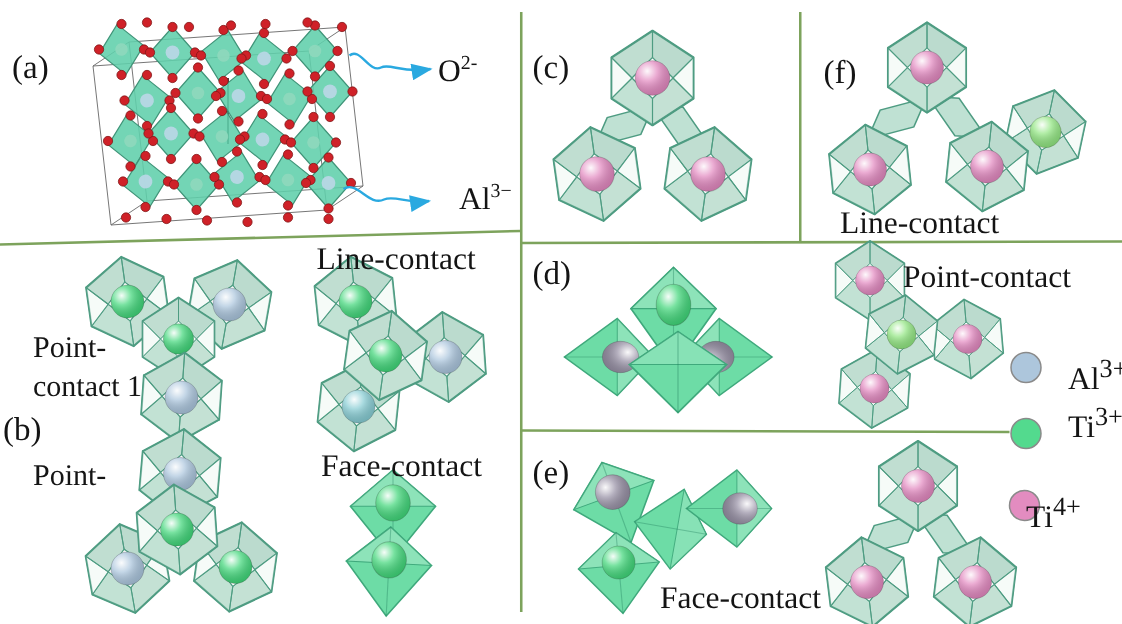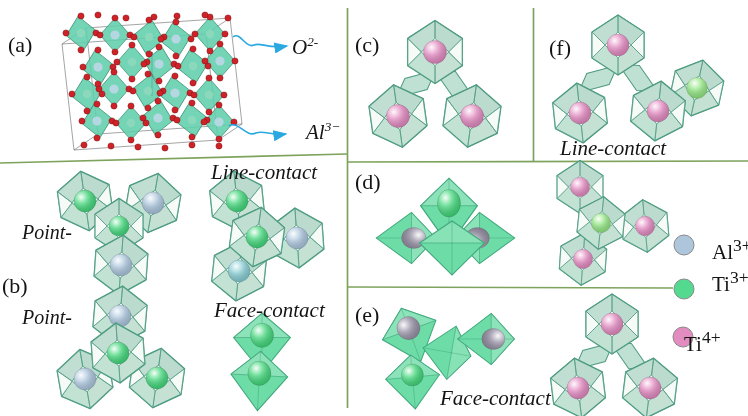--- a/index.html
+++ b/index.html
@@ -1,21 +1,21 @@
 <!DOCTYPE html>
 <html style="--c-divider: #7da35c; --c-octa_edge: #4e9c82; --c-octa_face: #eaf6f0; --c-solid_fill: #6ddca6; --c-solid_edge: #3fa97c; --c-sphere_green: #3ed678; --c-sphere_light_green: #8fe57f; --c-sphere_blue: #a9c4dc; --c-sphere_cyan: #84cbd2; --c-sphere_pink: #e287bf; --c-sphere_gray: #968fa4; --c-oxygen_red: #cf2128; --c-arrow_blue: #2aa9e0;"><head>
 <meta charset="utf-8">
 <style>
   html,body{margin:0;padding:0;background:#fff;}
   #figure{
     position:relative;width:748px;height:416px;background:#ffffff;overflow:hidden;
     font-family:"Liberation Serif","DejaVu Serif",serif;color:#141414;
   }
   #fig-svg{position:absolute;left:0;top:0;}
-  .lbl{position:absolute;white-space:nowrap;line-height:26px;font-size:21px;font-style:italic;}
+  .lbl{position:absolute;white-space:nowrap;line-height:26px;font-size:21px;}
   .panel-letter{position:absolute;font-size:22px;line-height:24px;}
   .lbl sup{font-size:63%;line-height:0;}
   .legend-label{position:absolute;font-size:21px;line-height:24px;}
 </style>
 </head>
 <body>
 
 <div id="figure">
 
   <svg id="fig-svg" width="748" height="416" viewBox="0 0 748 416">
@@ -351,28 +351,30 @@
 
   <div class="lbl" style="left:292px;top:34px">
     <span>O</span><sup>2-</sup>
   </div>
   <div class="lbl" style="left:306px;top:119px">
     <span>Al</span><sup>3−</sup>
   </div>
 
   <div class="lbl" style="left:22px;top:219px;font-size:20px">
     <div>Point-</div>
+    <div>contact 1</div>
   </div>
   <div class="lbl" style="left:211px;top:159px">Line-contact</div>
   <div class="lbl" style="left:22px;top:304px;font-size:20px">
     <div>Point-</div>
   </div>
   <div class="lbl" style="left:214px;top:297px">Face-contact</div>
 
   <div class="lbl" style="left:560px;top:135px">Line-contact</div>
+  <div class="lbl" style="left:602px;top:171px">Point-contact</div>
   <div class="lbl" style="left:440px;top:385px">Face-contact</div>
 
   <div class="legend-label" style="left:712px;top:233px">
     <span>Al</span><sup>3+</sup>
   </div>
   <div class="legend-label" style="left:712px;top:265px">
     <span>Ti</span><sup>3+</sup>
   </div>
   <div class="legend-label" style="left:684px;top:325px">
     <span>Ti</span><sup>4+</sup>

